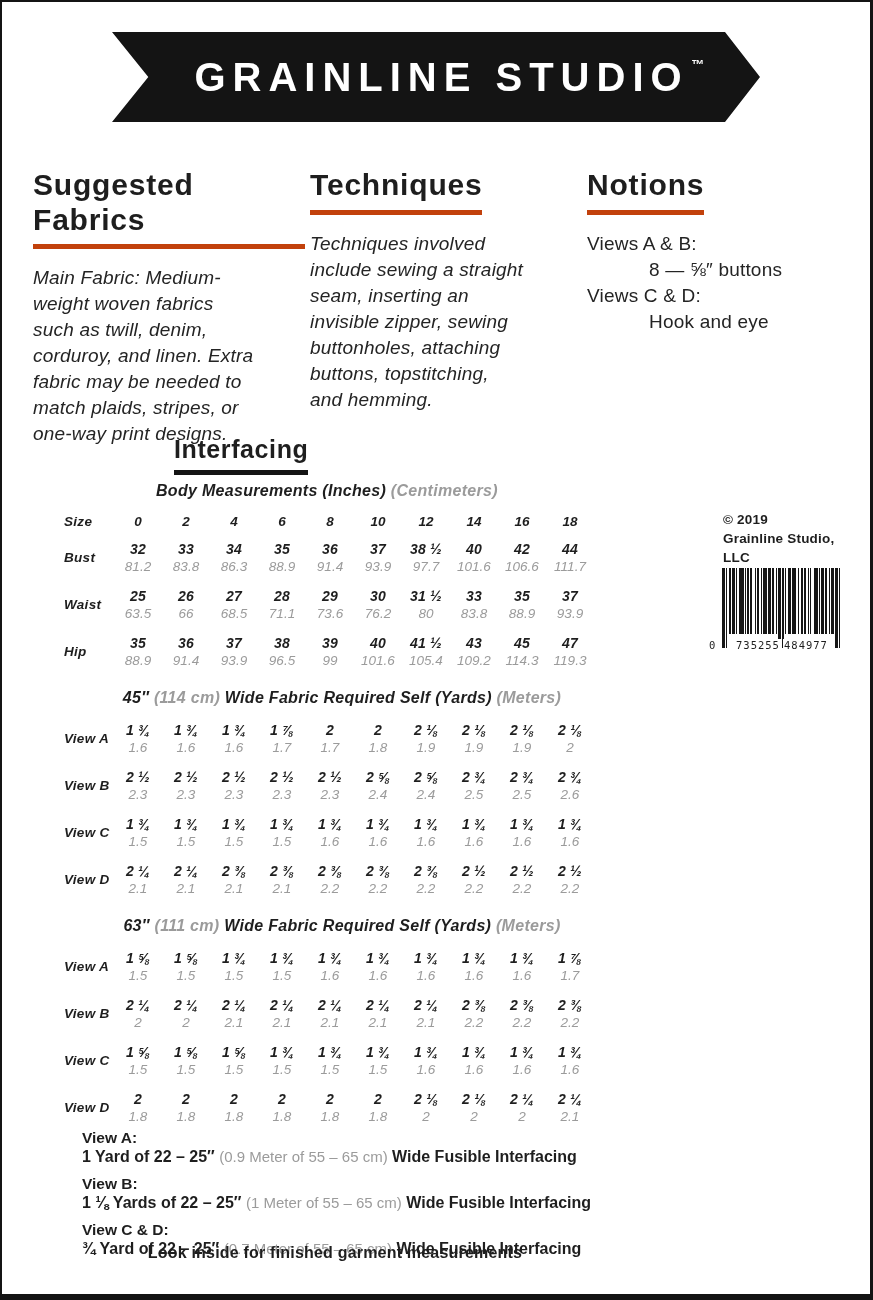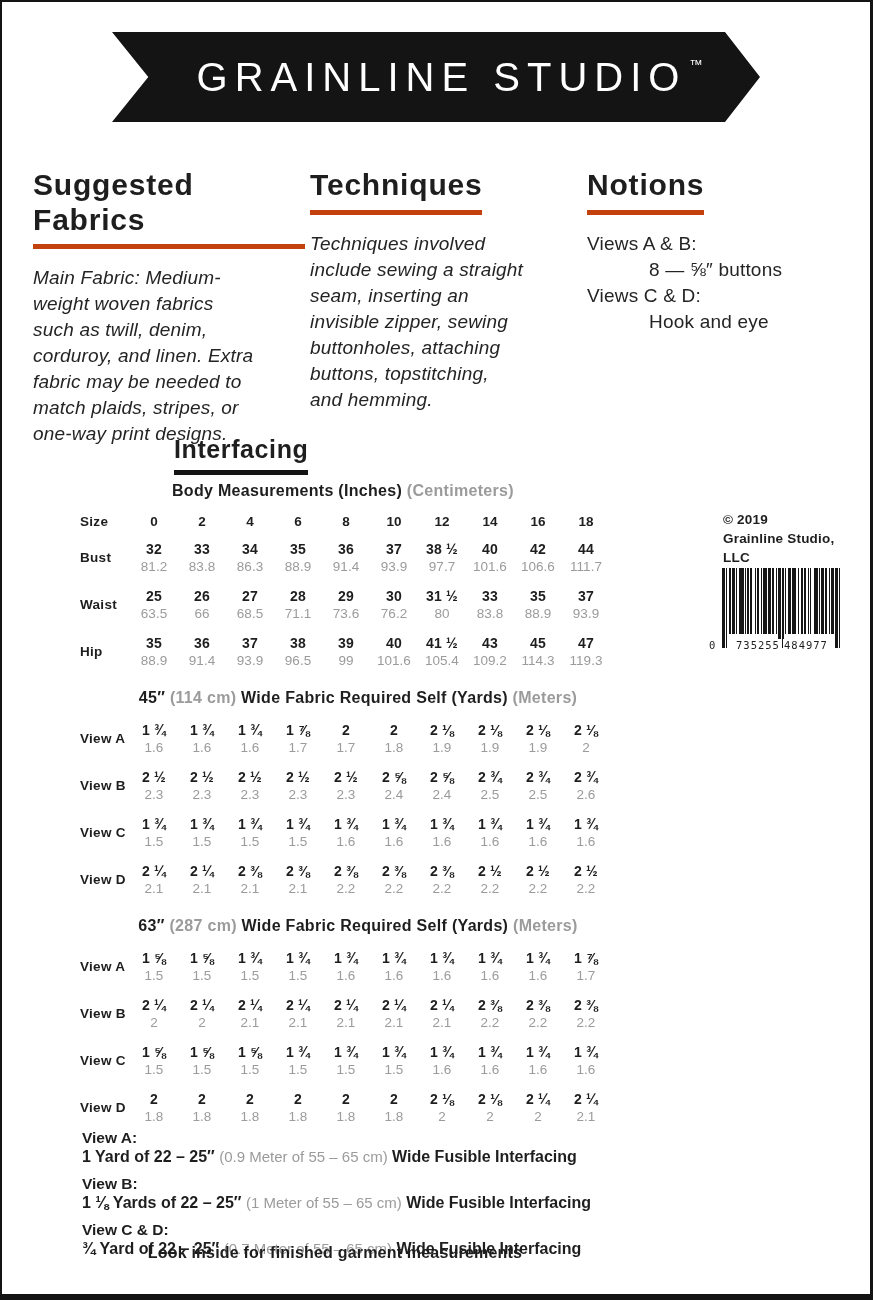--- a/index.html
+++ b/index.html
@@ -5,38 +5,38 @@
   * { box-sizing: border-box; margin: 0; padding: 0; }
   html,body { background:#e8e8e8; }
   body { font-family:"Liberation Sans","DejaVu Sans",sans-serif; color:#1e1e1e; }
   .page { position:relative; width:873px; height:1300px; background:#ffffff; margin:0 auto; overflow:hidden; }
   .page-border { position:absolute; inset:0; border-top:2px solid #141414; border-left:2px solid #141414; border-right:3px solid #141414; border-bottom:6px solid #141414; pointer-events:none; }
 
   
   .banner { position:absolute; left:112px; top:32px; width:648px; height:90px; background:#141414;
             clip-path:polygon(0 0, 94.6% 0, 100% 50%, 94.6% 100%, 0 100%, 5.6% 50%);
             display:flex; align-items:center; justify-content:center; }
-  .banner-text { color:#ffffff; font-weight:400; font-size:40px; letter-spacing:7px; padding-left:28px; white-space:nowrap; }
+  .banner-text { color:#ffffff; font-weight:700; font-size:40px; letter-spacing:7px; padding-left:28px; white-space:nowrap; }
   .banner-text .tm { font-size:13px; letter-spacing:1px; vertical-align:top; position:relative; top:2px; margin-left:3px; }
 
   
   .col { position:absolute; top:168px; }
   .col-fabrics { left:33px; width:272px; }
   .col-tech    { left:310px; width:264px; }
   .col-notions { left:587px; width:268px; }
   .h2 { display:inline-block; font-size:30px; font-weight:700; letter-spacing:0.8px;
         border-bottom:5px solid #c2410c; padding-bottom:7px; margin-bottom:16px; line-height:1.15; }
   .colbody { font-size:19px; line-height:26px; letter-spacing:0.2px; color:#242424; white-space:pre-line;font-style:italic; }
   .notion-line { font-size:19px; line-height:26px; letter-spacing:0.2px; color:#242424; }
   .notion-line.indent { padding-left:62px; }
 
   
   .h-meas { position:absolute; left:174px; top:436px; font-size:25px; font-weight:700; letter-spacing:0.6px;
             border-bottom:5px solid #141414; padding-bottom:6px; line-height:1.1; }
-  .tables { position:absolute; left:60px; top:482px; width:550px; }
+  .tables { position:absolute; left:44px; top:482px; width:550px;font-style:italic; }
   .table-title { padding-left:112px; font-size:16px; font-weight:700; letter-spacing:0.3px; height:22px; margin-bottom:4px; white-space:nowrap; }
   .gray { color:#9b9b9b; }
   .fab-title { text-align:center; padding-left:46px; font-size:16px; font-weight:700; letter-spacing:0.3px;
                margin-top:14px; margin-bottom:8px; white-space:nowrap; }
   .trow { display:grid; grid-template-columns:70px repeat(10,48px); align-items:center; height:47px; }
   .trow.thead { height:26px; }
   .tlabel { font-weight:700; font-size:13.5px; padding-left:20px; letter-spacing:0.3px; }
   .tsize { text-align:center; font-weight:700; font-size:13.5px; }
   .tcell { text-align:center; }
   .v-top { font-weight:700; font-size:14px; letter-spacing:0.2px; }
@@ -421,21 +421,21 @@
           </div>
           <div class="tcell">
             <div class="v-top">2 ½</div>
             <div class="v-bot">2.2</div>
           </div>
           <div class="tcell">
             <div class="v-top">2 ½</div>
             <div class="v-bot">2.2</div>
           </div>
         </div>
-        <div class="fab-title"><span>63″</span> <span class="gray">(287 cm)</span> <span>Wide Fabric Required Self (Yards)</span> <span class="gray">(Meters)</span></div>
+        <div class="fab-title"><span>63″</span> <span class="gray">(111 cm)</span> <span>Wide Fabric Required Self (Yards)</span> <span class="gray">(Meters)</span></div>
         <div class="trow">
           <div class="tlabel">View A</div>
           <div class="tcell">
             <div class="v-top">1 ⅝</div>
             <div class="v-bot">1.5</div>
           </div>
           <div class="tcell">
             <div class="v-top">1 ⅝</div>
             <div class="v-bot">1.5</div>
           </div>

